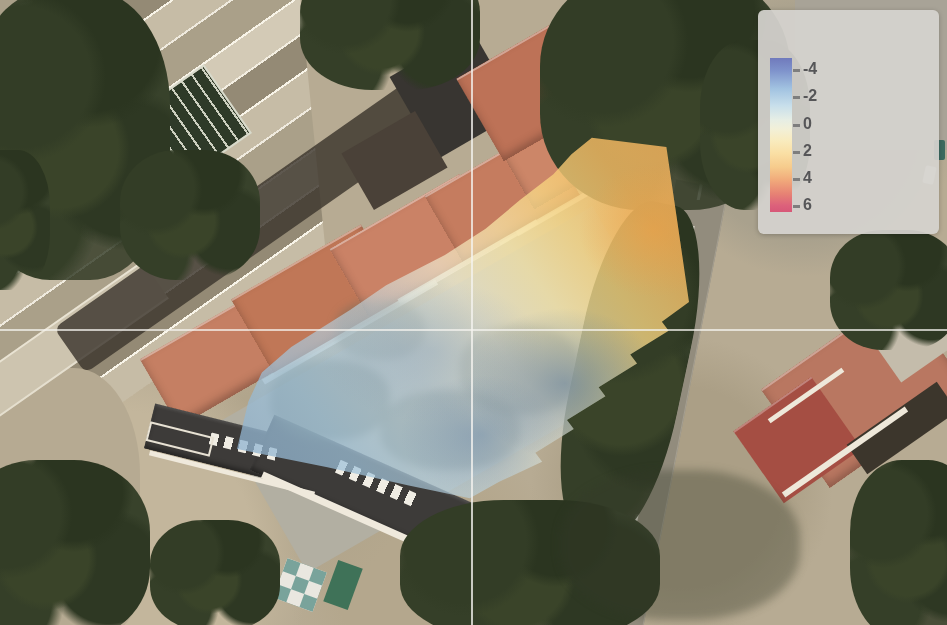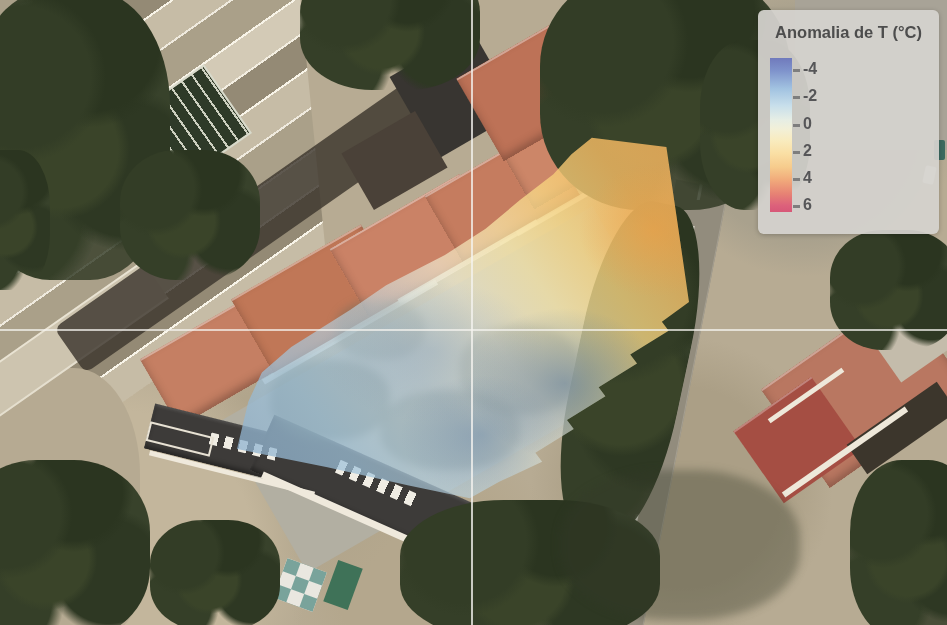--- a/index.html
+++ b/index.html
@@ -167,21 +167,20 @@
   <div class="shadowblob" style="left:460px;top:325px;width:120px;height:90px;background:rgba(80,90,85,.5);"></div>
 
   <div class="abs overlay" style="background: linear-gradient(53deg, rgba(138, 172, 202, 0.78) 0%, rgba(160, 196, 220, 0.72) 20%, rgba(196, 216, 224, 0.62) 38%, rgba(242, 238, 212, 0.66) 52%, rgba(250, 233, 170, 0.72) 64%, rgba(248, 214, 130, 0.78) 74%, rgba(245, 188, 100, 0.82) 86%, rgba(242, 176, 92, 0.85) 100%);">
     <div class="spots"></div>
   </div>
 
   <div class="abs cross-v" style="left: 471px;"></div>
   <div class="abs cross-h" style="top: 329px;"></div>
 
   <div class="abs legend">
-    <div class="legend-title">Anomalia de T (°C)</div>
     <div class="colorbar" style="background: linear-gradient(rgb(112, 122, 188) 0%, rgb(126, 146, 203) 8%, rgb(162, 195, 225) 20%, rgb(200, 223, 235) 31%, rgb(230, 238, 229) 40%, rgb(242, 240, 216) 46%, rgb(249, 235, 189) 54%, rgb(250, 223, 164) 62%, rgb(246, 203, 140) 71%, rgb(241, 171, 123) 79%, rgb(231, 131, 116) 88%, rgb(220, 96, 123) 96%, rgb(215, 88, 120) 100%);"></div>
     <div class="tick tk0"></div>
     <div class="tick tk1"></div>
     <div class="tick tk2"></div>
     <div class="tick tk3"></div>
     <div class="tick tk4"></div>
     <div class="tick tk5"></div>
     <span class="tick-label tl0">-4</span>
     <span class="tick-label tl1">-2</span>
     <span class="tick-label tl2">0</span>

